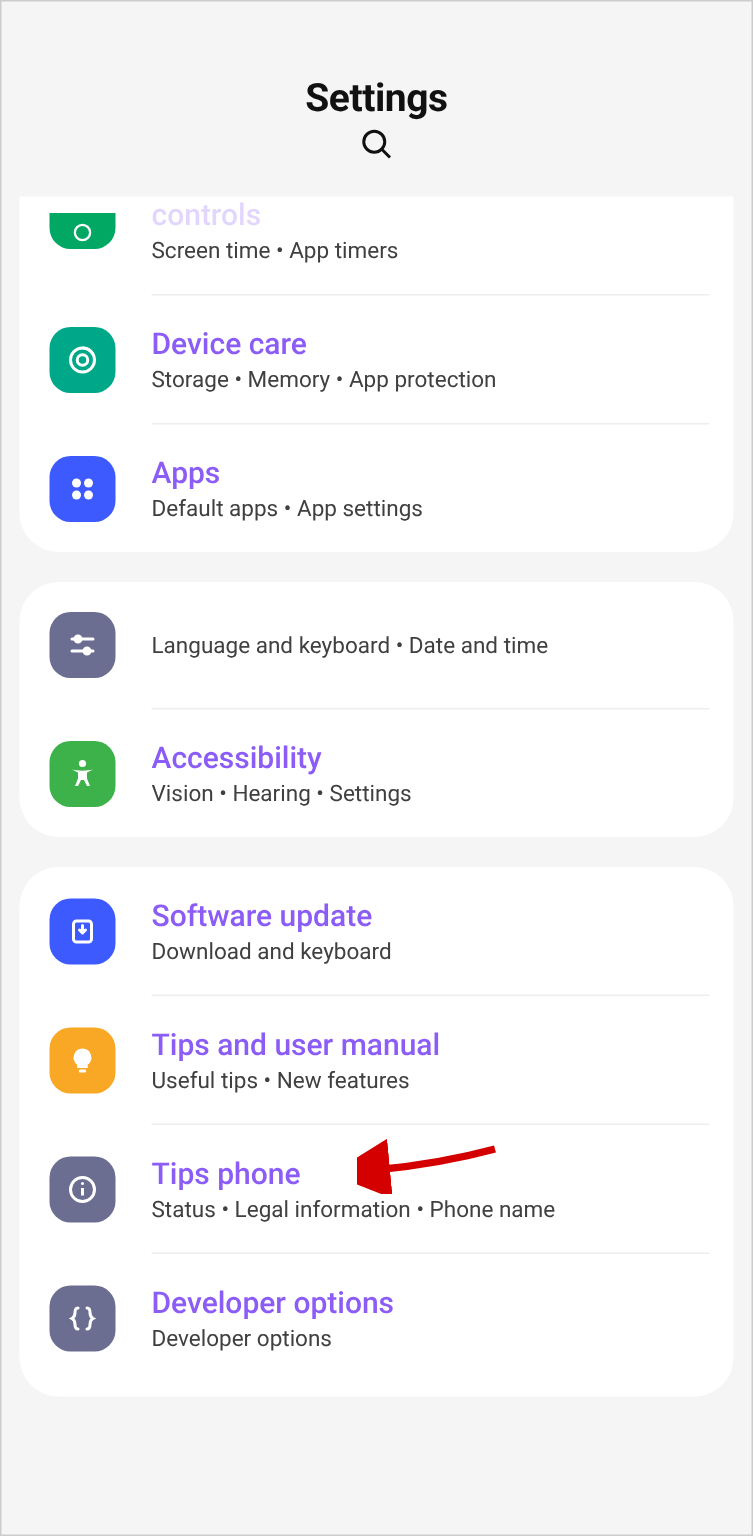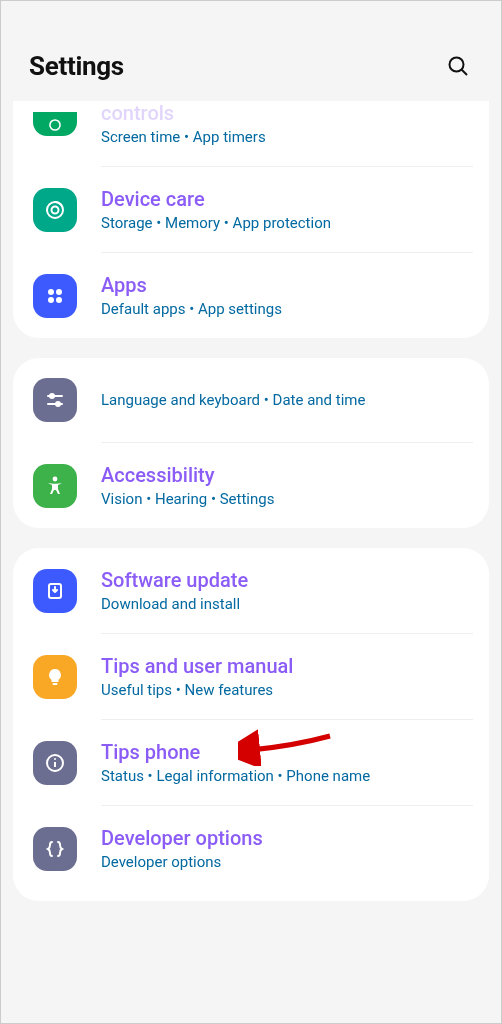--- a/index.html
+++ b/index.html
@@ -9,21 +9,22 @@
     background: #f5f5f5;
     font-family: -apple-system, BlinkMacSystemFont, "Segoe UI", Roboto, Arial, sans-serif;
     border: 1px solid #ccc;
     overflow: hidden;
     position: relative;
   }
   .header {
     padding: 50px 28px 20px 28px;
     display: flex;
     justify-content: space-between;
-    align-items: flex-end;
+    align-items: center;
+    flex-direction: column;
   }
   .header-title {
     font-size: 26px;
     font-weight: 700;
     color: #111;
     letter-spacing: -0.3px;
   }
   .search-btn {
     width: 30px;
     height: 30px;
@@ -76,21 +77,21 @@
   }
   .item-text { flex: 1; }
   .item-title {
     font-size: 20px;
     font-weight: 500;
     color: #8b5cf6;
     margin-bottom: 3px;
   }
   .item-sub {
     font-size: 15px;
-    color: #0369a1;
+    color: #404040;
   }
   .arrow {
     position: absolute;
     pointer-events: none;
   }
   
   .bg-green1 { background: #00a864; }
   .bg-teal  { background: #00a88a; }
   .bg-blue1 { background: #3d5afe; }
   .bg-slate { background: #6b6e91; }
@@ -187,21 +188,21 @@
 <div class="group" style="margin-bottom:0;">
   <div class="item">
     <div class="icon-wrap bg-blue2">
       <svg width="22" height="22" viewBox="0 0 22 22" fill="none" stroke="#fff" stroke-width="2" stroke-linecap="round">
           <rect x="5" y="4" width="12" height="14" rx="2"></rect>
           <path d="M11 7v5m0 0l-2-2m2 2l2-2"></path>
         </svg>
     </div>
     <div class="item-text">
       <div class="item-title">Software update</div>
-      <div class="item-sub">Download and install</div>
+      <div class="item-sub">Download and keyboard</div>
     </div>
   </div>
   <div class="divider"></div>
   <div class="item">
     <div class="icon-wrap bg-orange">
       <svg width="22" height="22" viewBox="0 0 22 22" fill="#fff">
           <path d="M11 3a6 6 0 0 0-3.5 10.8V16h7v-2.2A6 6 0 0 0 11 3z"></path>
           <rect x="8.5" y="17" width="5" height="2" rx="1"></rect>
         </svg>
     </div>

